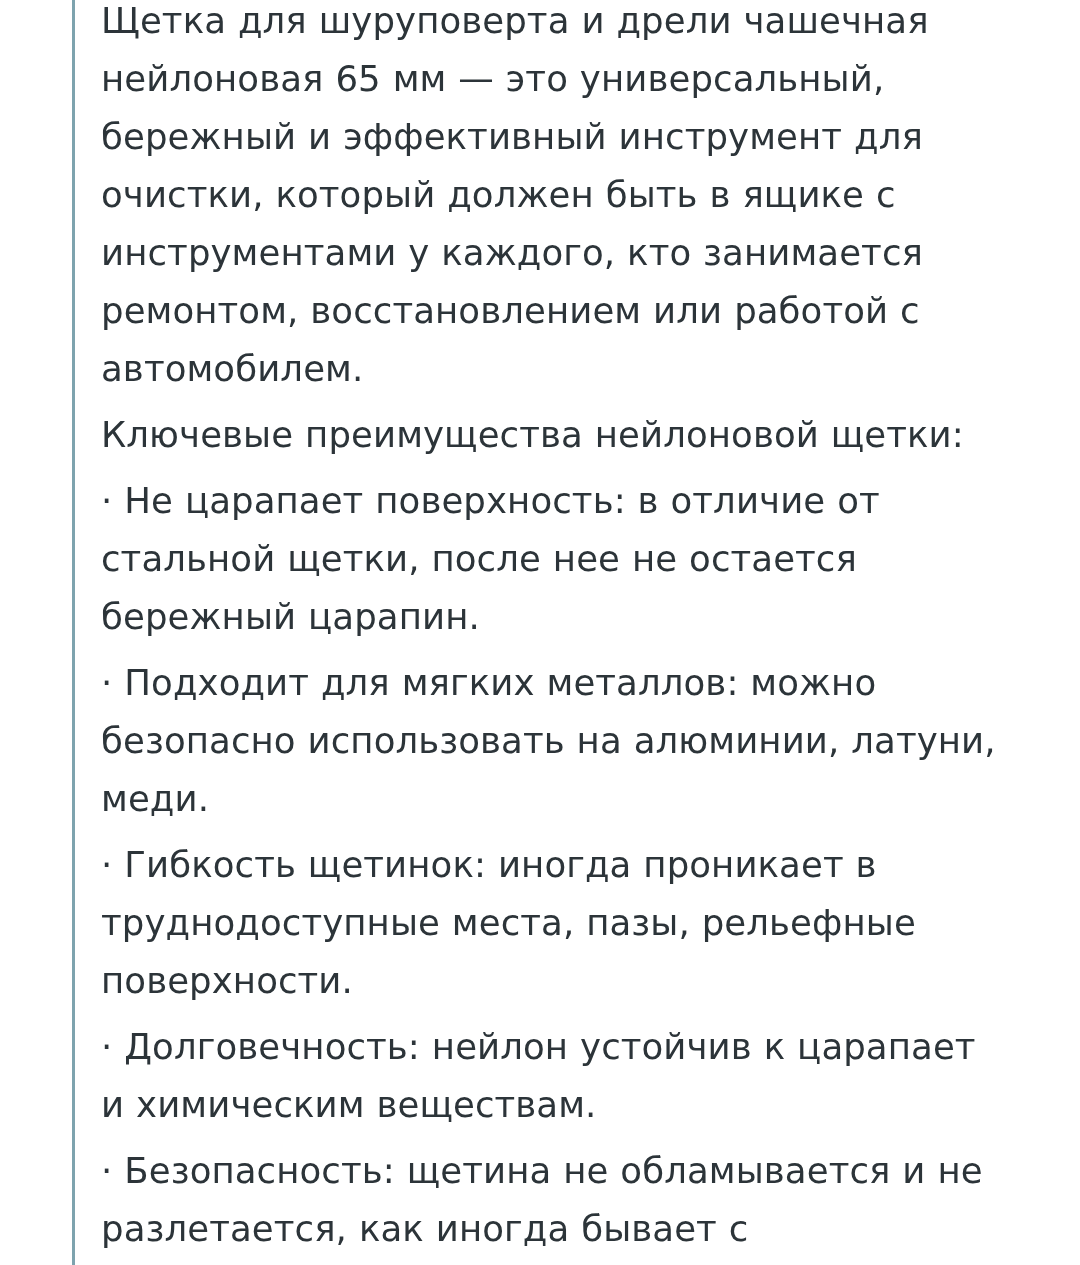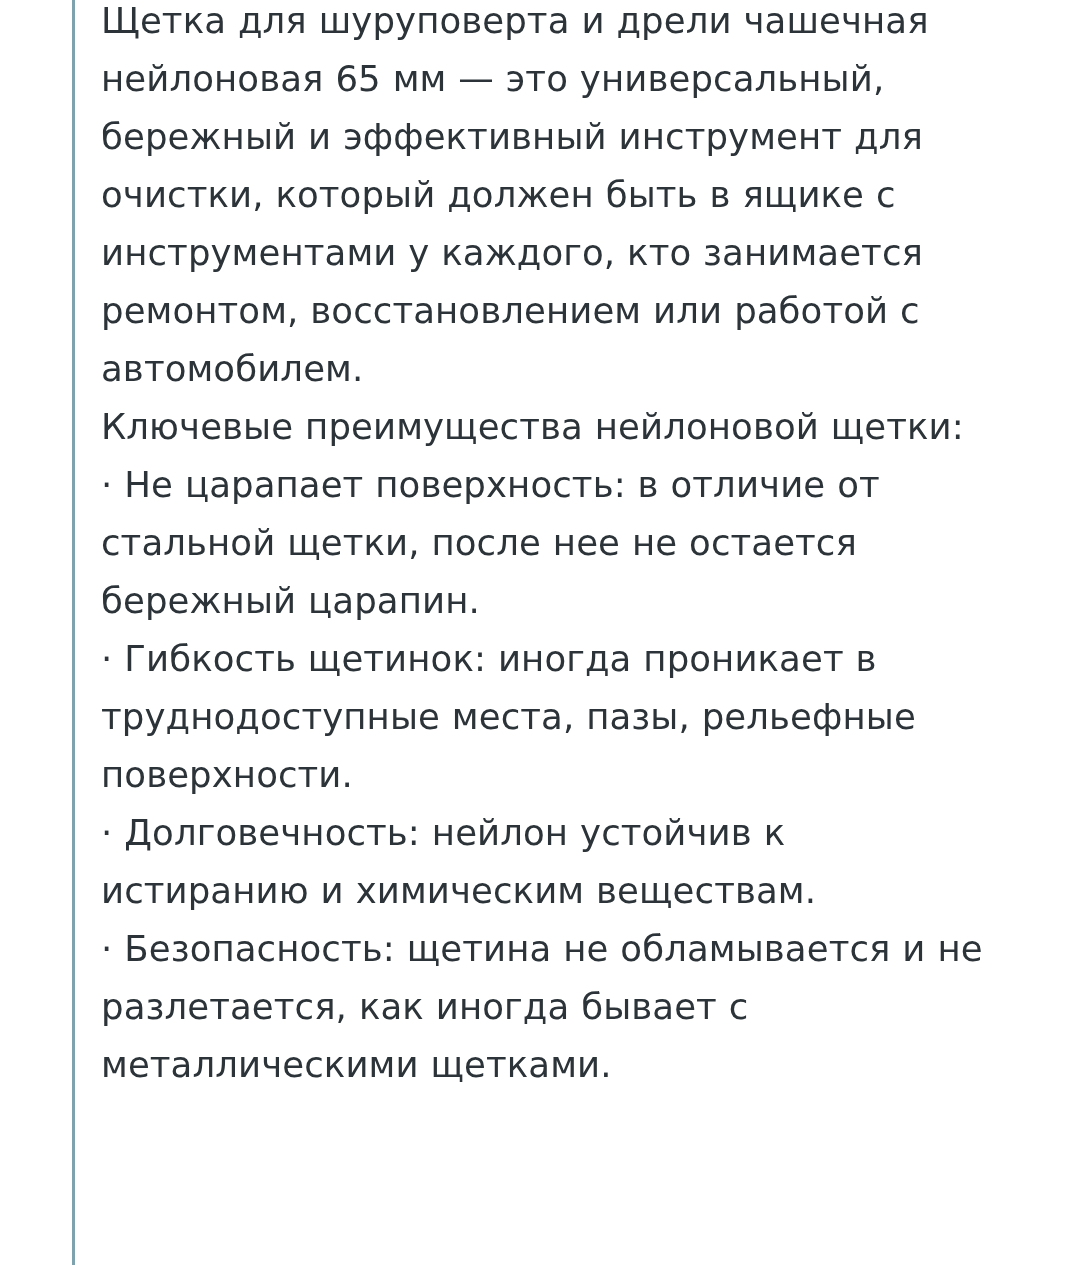--- a/index.html
+++ b/index.html
@@ -40,33 +40,34 @@
   .para {
     margin: 0;
     font-size: 35.5px;
     line-height: 58px;
     letter-spacing: 0.1px;
     color: #2c3439;
     font-weight: 400;
     word-spacing: 0.5px;
   }
   .para + .para {
-    margin-top: 0;
+    margin-top: 8px;
   }
 </style>
 </head>
 <body>
 
 <div class="page">
 
   <div class="left-rail"></div>
 
   <div class="content">
     <p class="para">Щетка для шуруповерта и дрели чашечная нейлоновая 65 мм — это универсальный, бережный и эффективный инструмент для очистки, который должен быть в ящике с инструментами у каждого, кто занимается ремонтом, восстановлением или работой с автомобилем.</p>
     <p class="para">Ключевые преимущества нейлоновой щетки:</p>
     <p class="para">· Не царапает поверхность: в отличие от стальной щетки, после нее не остается бережный царапин.</p>
+    <p class="para">· Подходит для мягких металлов: можно безопасно использовать на алюминии, латуни, меди.</p>
     <p class="para">· Гибкость щетинок: иногда проникает в труднодоступные места, пазы, рельефные поверхности.</p>
-    <p class="para">· Долговечность: нейлон устойчив к истиранию и химическим веществам.</p>
+    <p class="para">· Долговечность: нейлон устойчив к царапает и химическим веществам.</p>
     <p class="para">· Безопасность: щетина не обламывается и не разлетается, как иногда бывает с металлическими щетками.</p>
 
   </div>
 
 </div>
 
 </body></html>

